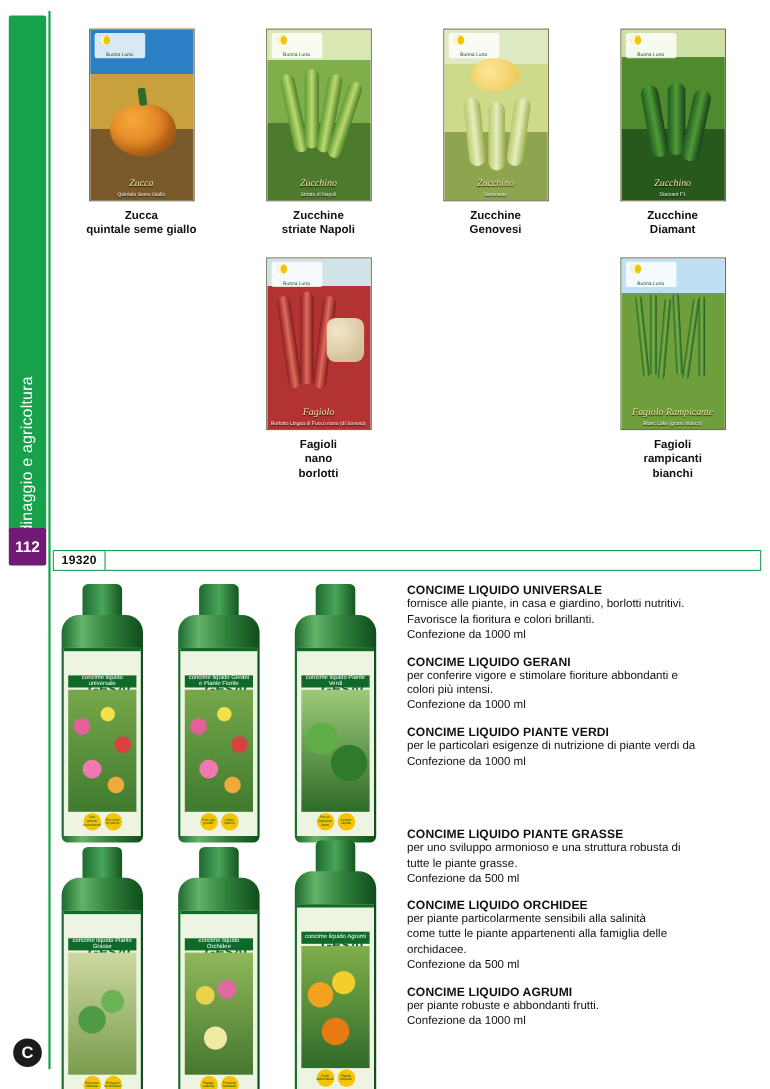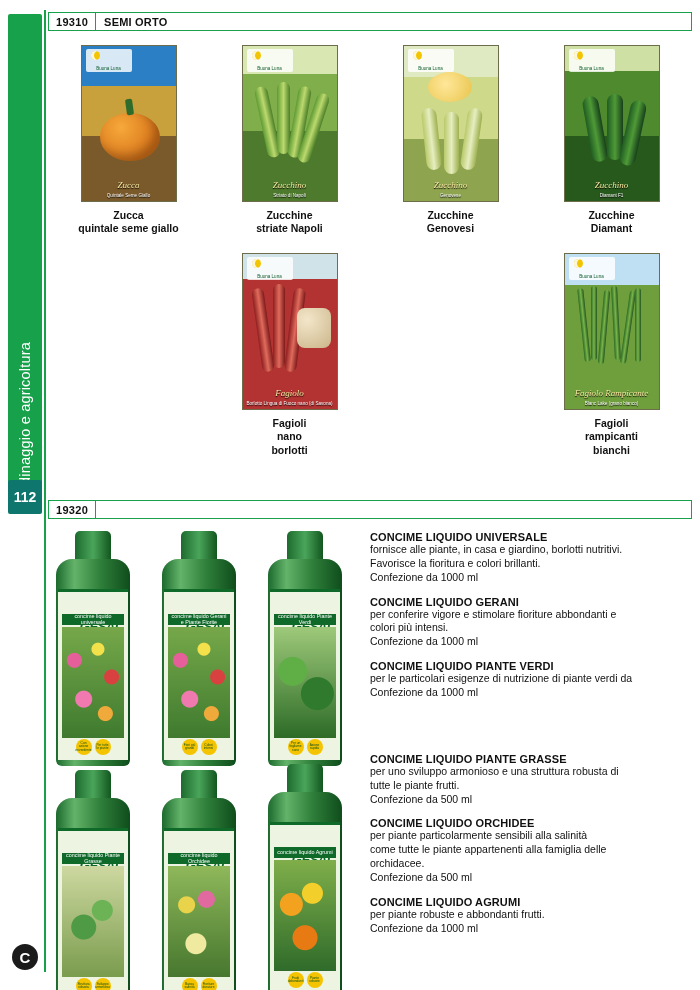--- a/index.html
+++ b/index.html
@@ -16,21 +16,21 @@
   .side-tab-text{
     position:absolute;left:8px;top:14px;width:470px;height:34px;
     transform:rotate(-90deg);transform-origin:17px 17px;
     color:#ffffff;font-size:14.5px;letter-spacing:.2px;
     display:flex;align-items:center;justify-content:flex-start;
     padding-left:0;box-sizing:border-box;
   }
   .side-tab-text span{position:relative;left:-462px;white-space:nowrap;}
   .page-num-box{
     position:absolute;left:8px;top:480px;width:34px;height:34px;
-    background:#0f766e;color:#fff;font-size:14px;font-weight:bold;
+    background:#701a75;color:#fff;font-size:14px;font-weight:bold;
     display:flex;align-items:center;justify-content:center;border-radius:2px;
   }
   .logo-mark{
     position:absolute;left:12px;top:944px;width:26px;height:26px;
     border-radius:50%;background:#1b1b1b;color:#fff;font-size:15px;
     display:flex;align-items:center;justify-content:center;font-weight:bold;
   }
   .side-rule{
     position:absolute;left:44px;top:10px;width:2px;height:962px;background:#18a14b;
   }
@@ -204,24 +204,20 @@
 
 <div class="side-tab"></div>
 <div class="side-tab-text">
   <span>giardinaggio e agricoltura</span>
 </div>
 <div class="page-num-box">112</div>
 <div class="side-rule"></div>
 <div class="logo-mark">C</div>
 
 <div class="section" style="top:12px;">
-  <div class="sec-head">
-    <div class="sec-code">19310</div>
-    <div class="sec-title">SEMI ORTO</div>
-  </div>
 
   <div class="packets-row">
 
     <div class="packet-cell">
       <div class="packet">
         <div class="art-zucca">
           <div class="ball"></div>
           <div class="stem"></div>
         </div>
         <div class="pk-logo">Buona Luna</div>
@@ -468,21 +464,21 @@
         <div class="prod-title">CONCIME LIQUIDO PIANTE VERDI</div>
         <div class="prod-text">per le particolari esigenze di nutrizione di piante verdi da</div>
         <div class="prod-text">Confezione da 1000 ml</div>
       </div>
 
       <div class="spacer-lg"></div>
 
       <div class="prod-block">
         <div class="prod-title">CONCIME LIQUIDO PIANTE GRASSE</div>
         <div class="prod-text">per uno sviluppo armonioso e una struttura robusta di</div>
-        <div class="prod-text">tutte le piante frutti.</div>
+        <div class="prod-text">tutte le piante grasse.</div>
         <div class="prod-text">Confezione da 500 ml</div>
       </div>
 
       <div class="prod-block">
         <div class="prod-title">CONCIME LIQUIDO ORCHIDEE</div>
         <div class="prod-text">per piante particolarmente sensibili alla salinità</div>
         <div class="prod-text">come tutte le piante appartenenti alla famiglia delle</div>
         <div class="prod-text">orchidacee.</div>
         <div class="prod-text">Confezione da 500 ml</div>
       </div>

